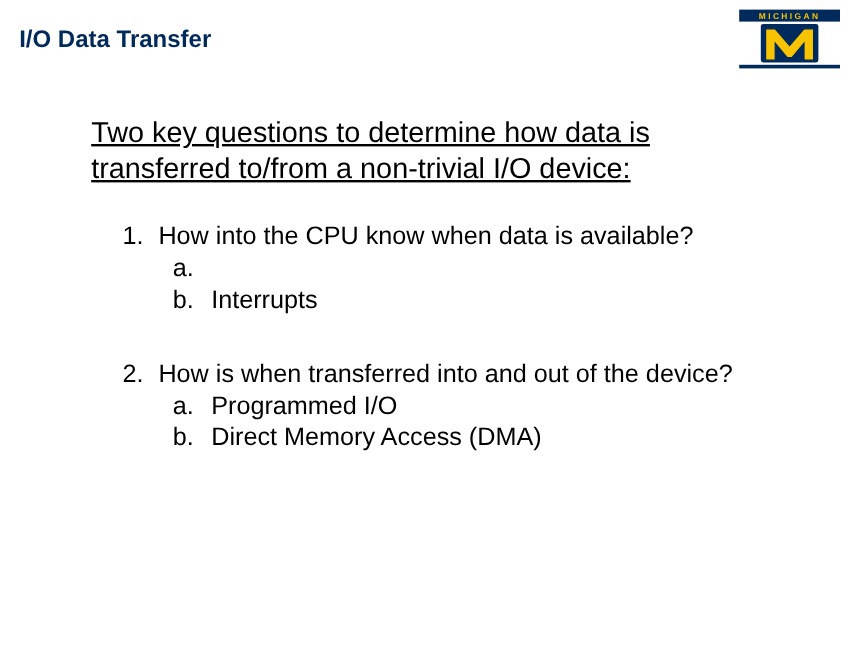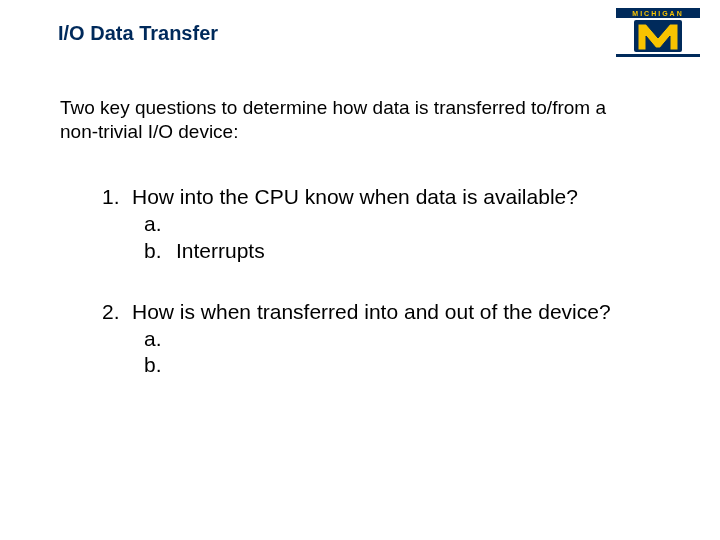--- a/index.html
+++ b/index.html
@@ -19,36 +19,36 @@
     box-sizing: border-box;
   }
   .title {
     position: absolute;
     top: 22px;
     left: 16px;
     font-size: 20px;
     font-weight: bold;
     color: #002a5b;
     letter-spacing: 0px;
-    margin-left: 42px;
   }
   .logo {
     position: absolute;
     top: 6px;
     right: 14px;
     width: 96px;
     height: 54px;
   }
   .intro {
     position: absolute;
     top: 96px;
-    left: 60px;
+    left: 76px;
     width: 560px;
-    font-size: 19px;
+    font-size: 24px;
     line-height: 1.25;
+    text-decoration: underline;
   }
   .list {
     position: absolute;
     top: 184px;
     left: 102px;
     width: 540px;
     font-size: 21px;
     line-height: 1.28;
   }
   .q {
@@ -114,22 +114,24 @@
     </div>
 
     <div class="q">
       <div class="q-head">
         <div class="q-num">2.</div>
         <div class="q-text">How is when  transferred into and out of the device?</div>
       </div>
       <div class="sub">
         <div class="sub-row">
           <div class="sub-letter">a.</div>
+          <div>Programmed I/O</div>
         </div>
         <div class="sub-row">
           <div class="sub-letter">b.</div>
+          <div>Direct Memory Access (DMA)</div>
         </div>
       </div>
     </div>
 
   </div>
 
 </div>
 
 </body></html>

